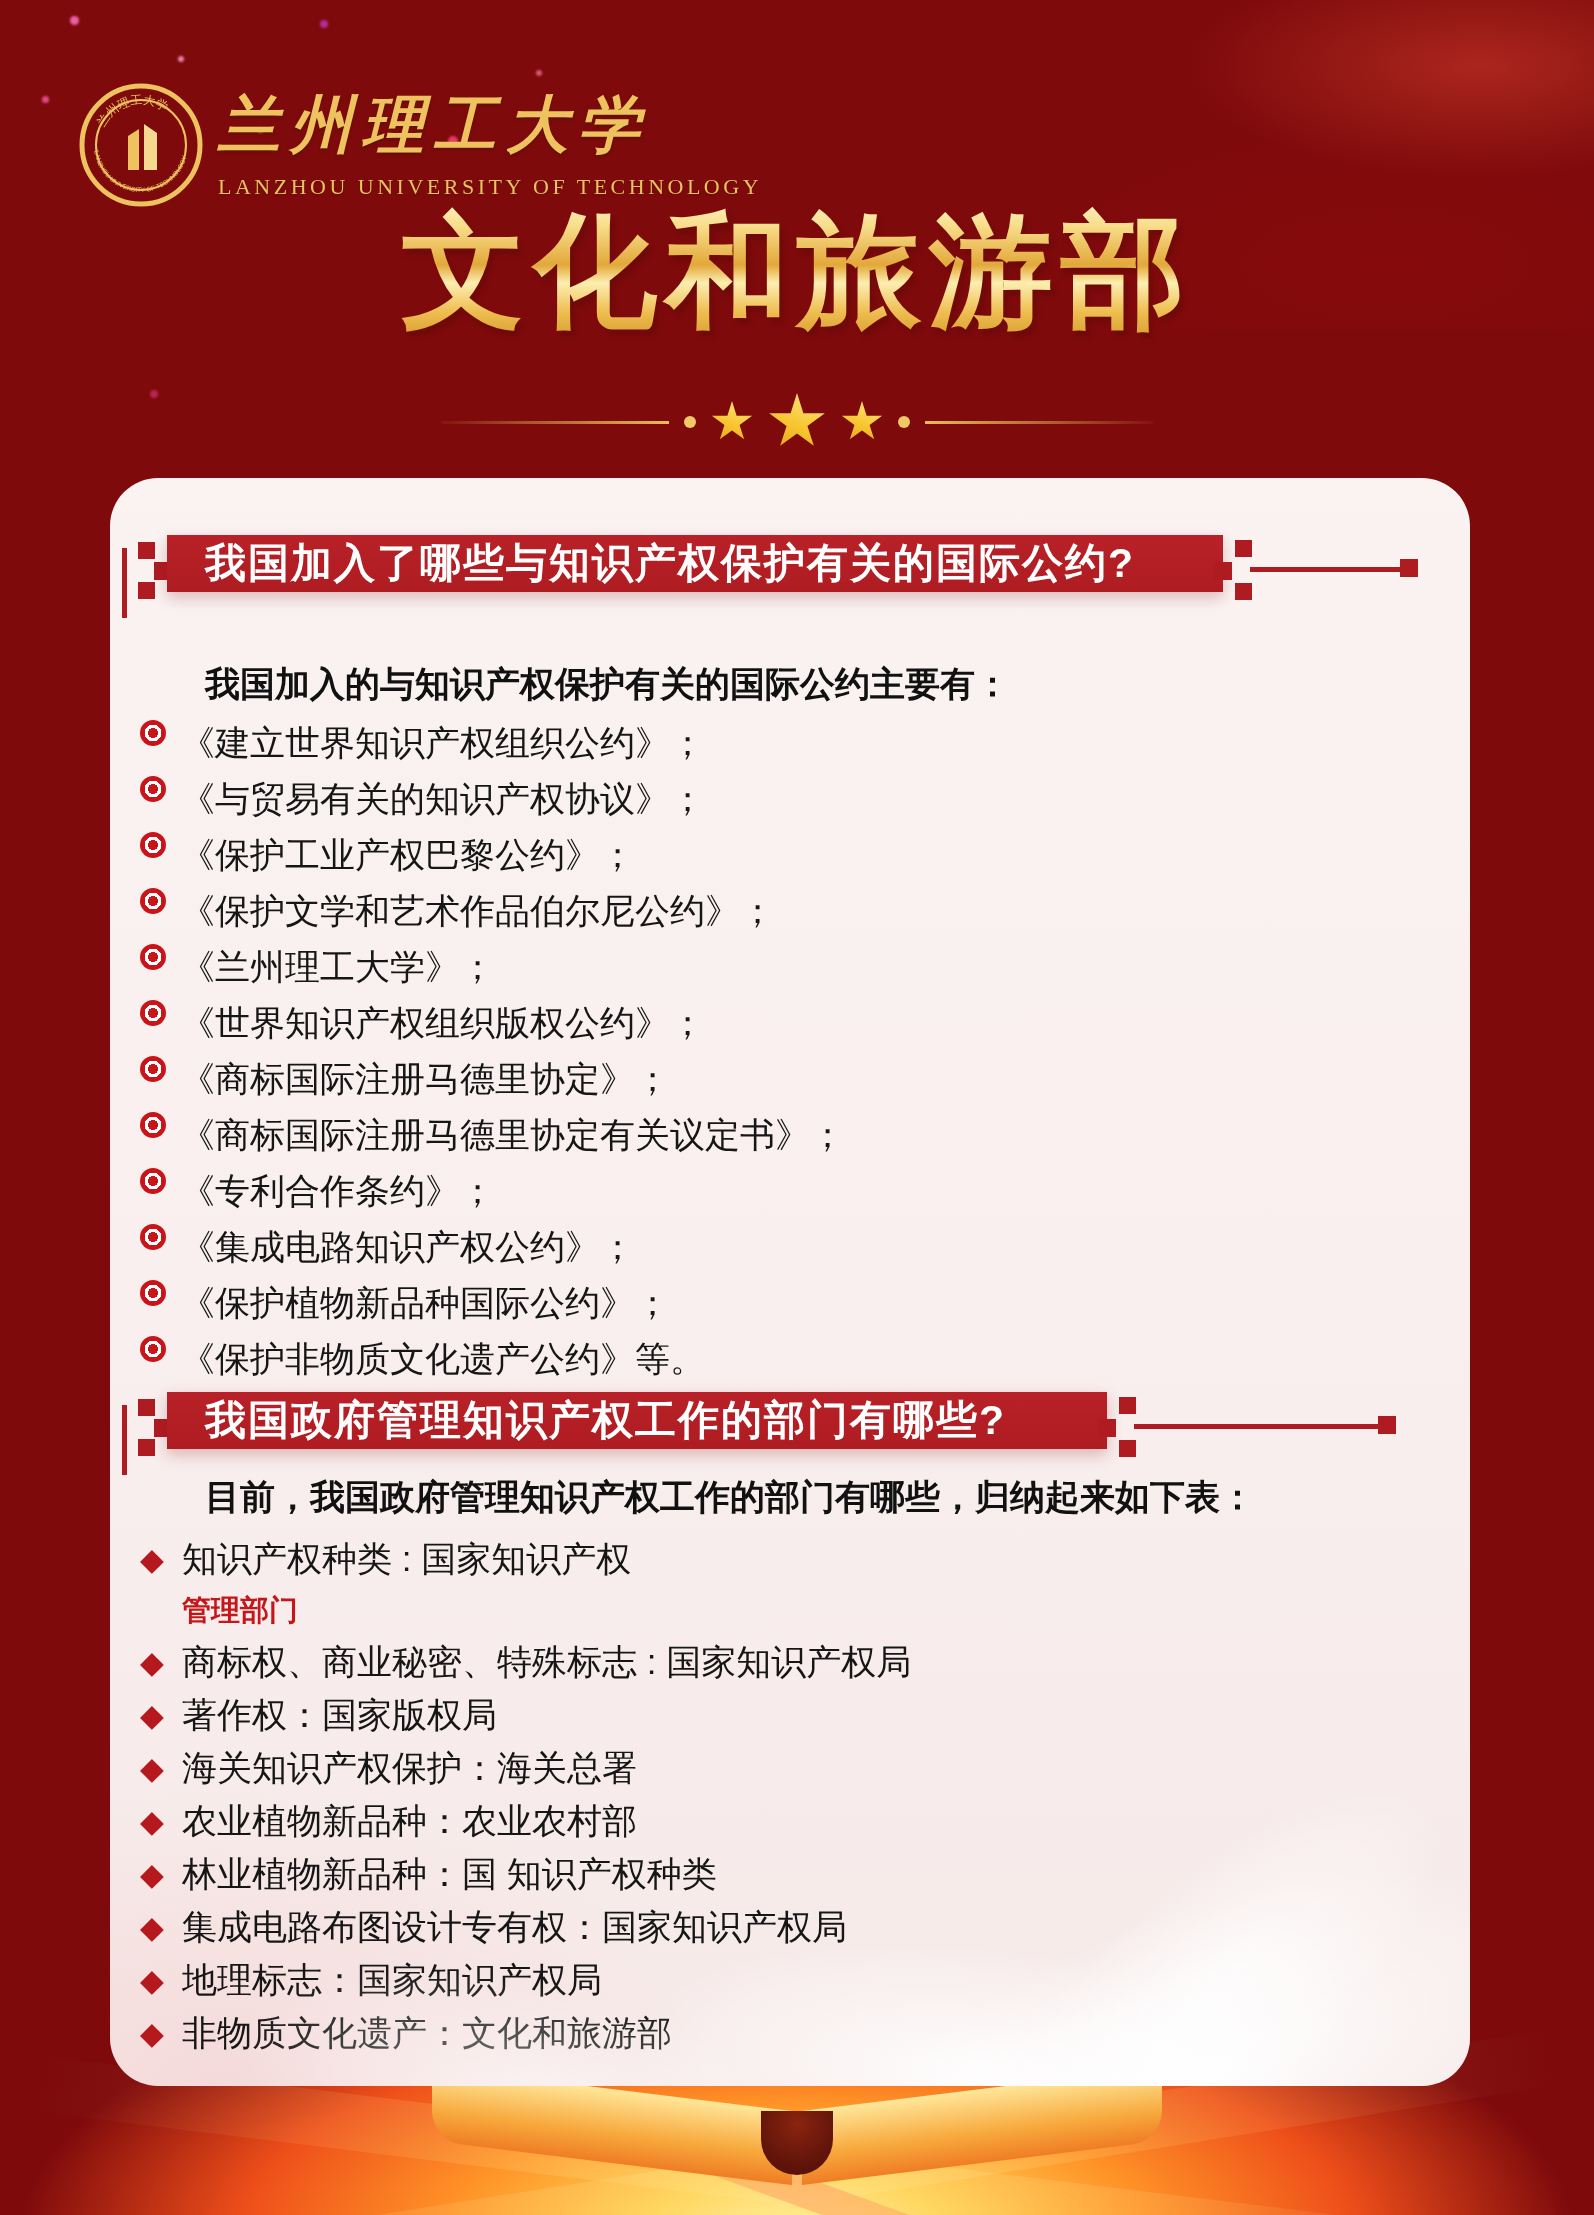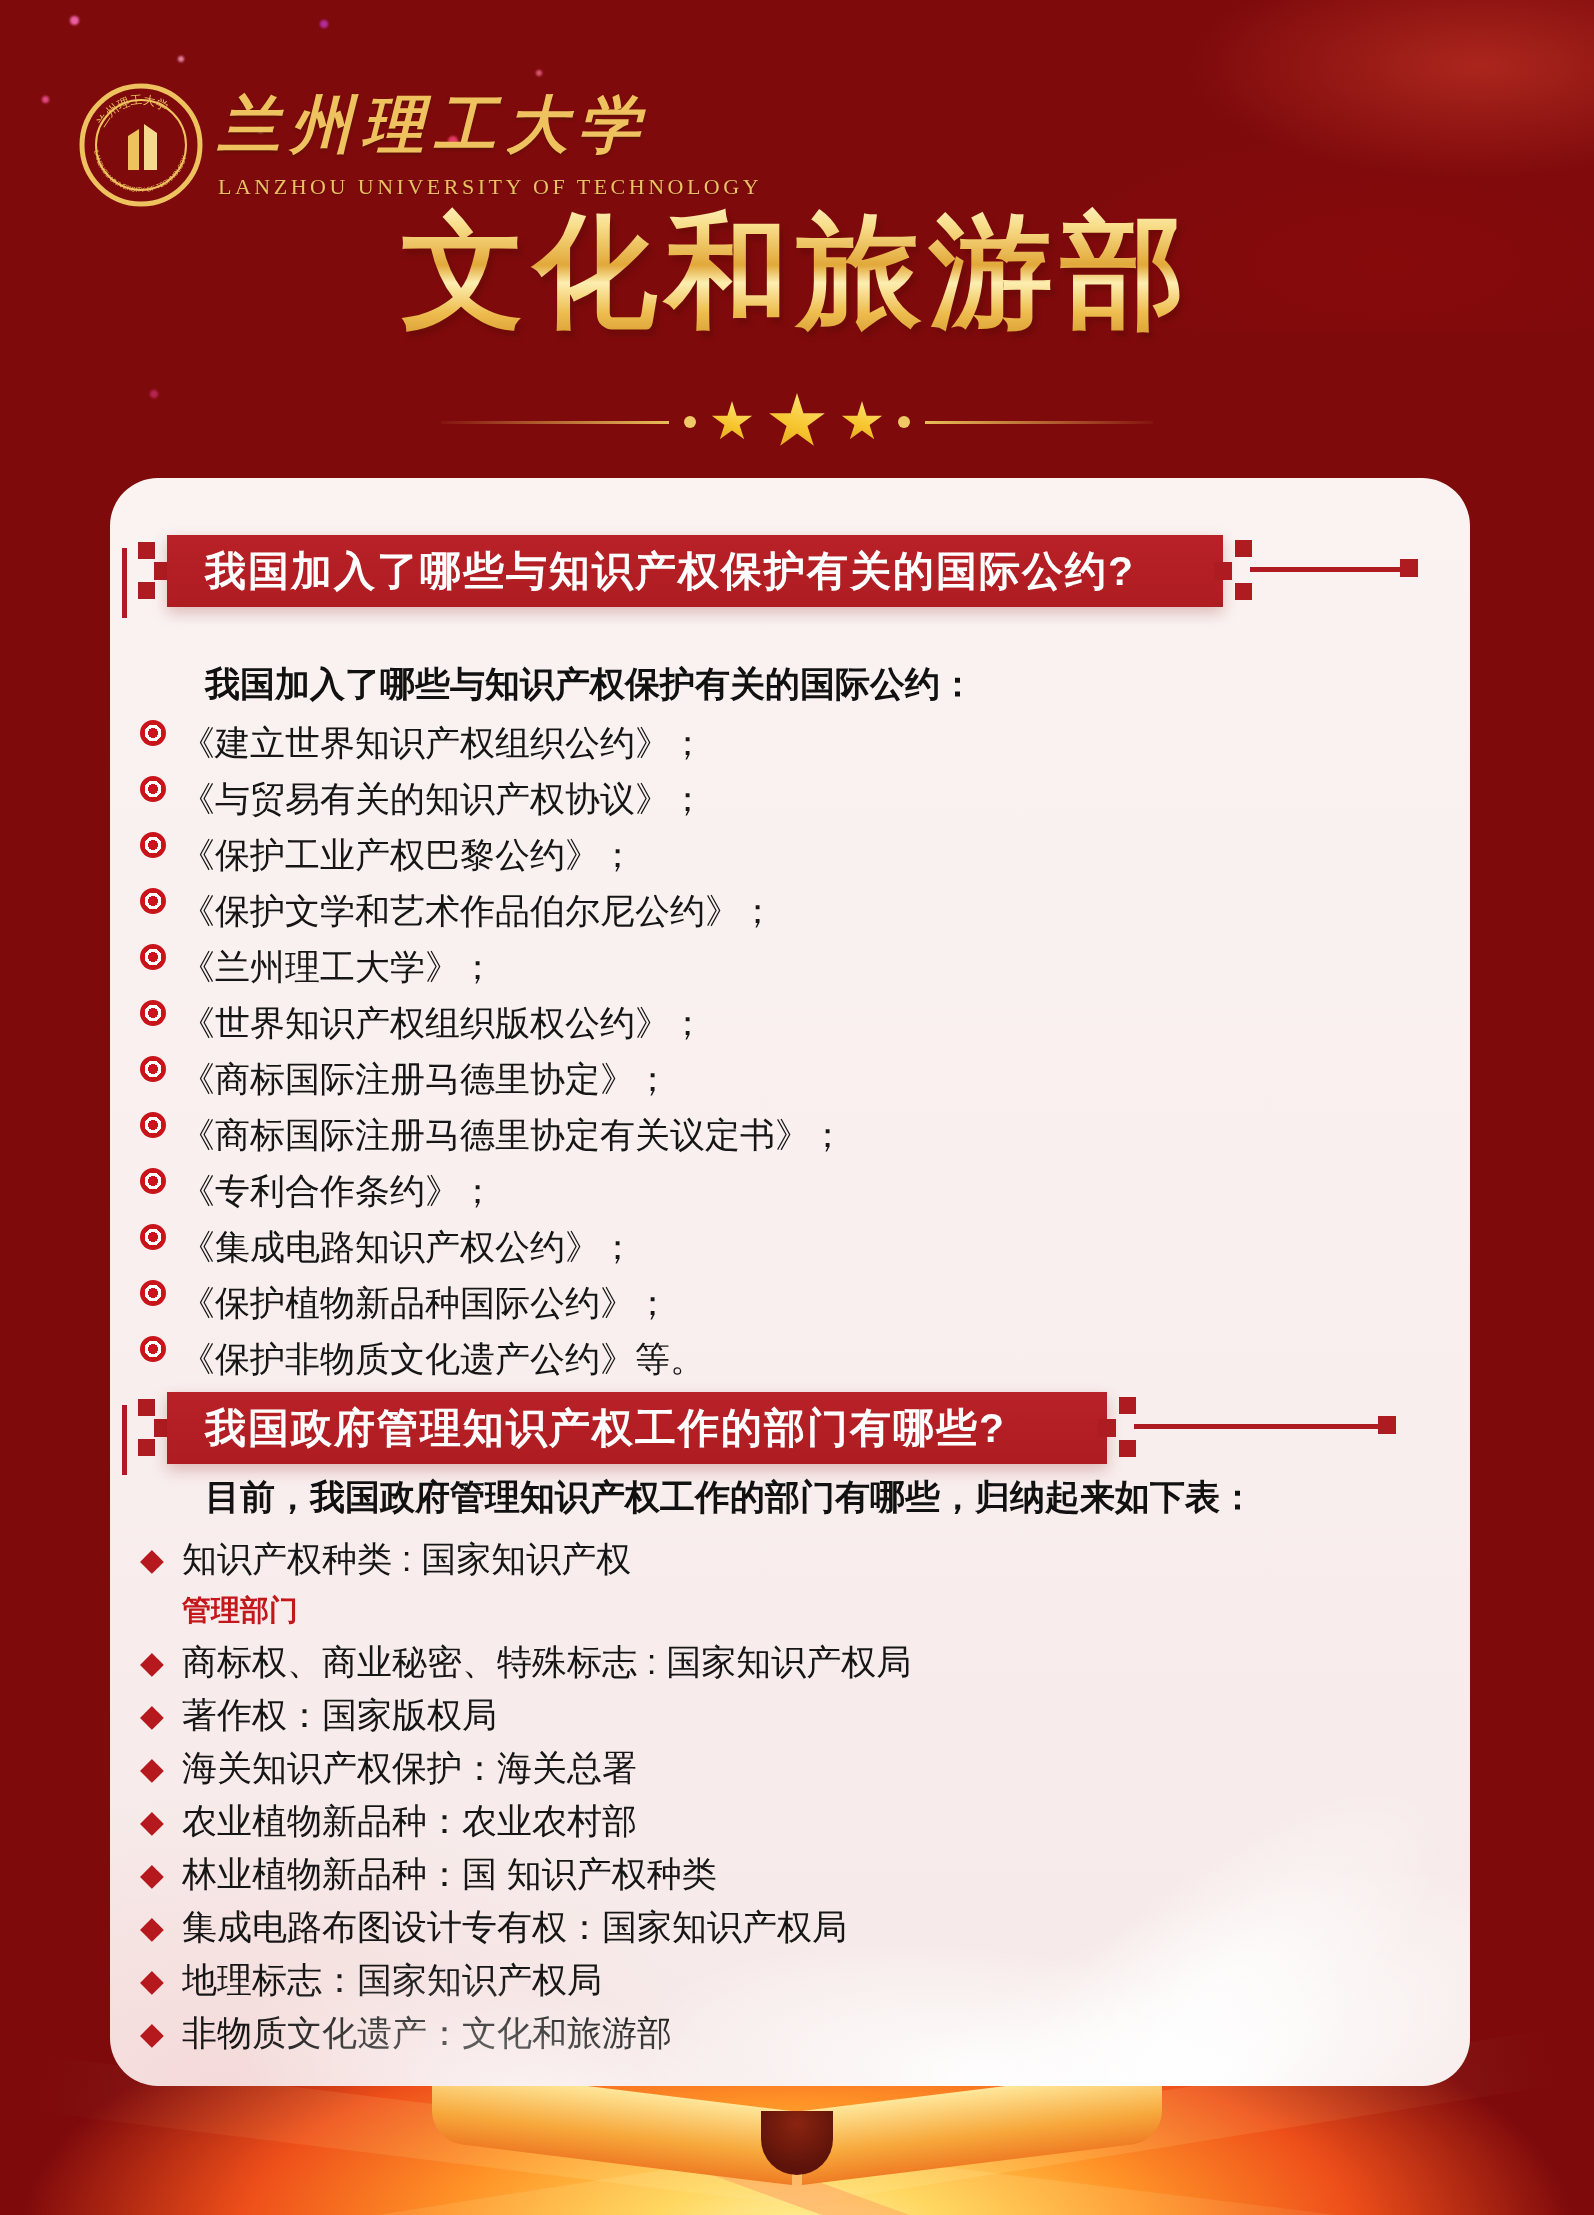--- a/index.html
+++ b/index.html
@@ -86,21 +86,21 @@
     background:radial-gradient(closest-side, rgba(255,255,255,.95), rgba(255,255,255,0));}
   .leaf2{right:-40px; bottom:-40px; width:620px; height:230px; transform:rotate(-42deg);
     background:radial-gradient(closest-side, rgba(255,255,255,.8), rgba(255,255,255,0));}
   .leaf3{right:140px; bottom:-120px; width:700px; height:260px; transform:rotate(6deg);
     background:radial-gradient(closest-side, rgba(255,255,255,.9), rgba(255,255,255,0));}
   .leaf4{left:120px; bottom:-140px; width:620px; height:240px; transform:rotate(14deg);
     background:radial-gradient(closest-side, rgba(255,255,255,.55), rgba(255,255,255,0));}
   
   .qa-row{position:absolute; left:0; width:100%; height:76px;}
   .row1{top:57px;} .row2{top:914px;}
-  .banner-box{position:absolute; left:57px; top:0; height:72px; box-sizing:border-box;
+  .banner-box{position:absolute; left:57px; top:0; height:57px; box-sizing:border-box;
     background:linear-gradient(180deg,#b82127,#ae1c21); color:#ffffff;
     font-size:41px; font-weight:bold; letter-spacing:2px;
     display:flex; align-items:center; padding:0 40px 0 38px;
     box-shadow:0 6px 14px rgba(140,20,20,.25);}
   .row1 .banner-box{width:1056px;}
   .row2 .banner-box{width:940px;}
   .psq{position:absolute; background:#ae1c21;}
   .vline{left:12px; top:13px; width:5px; height:70px;}
   .sqA{left:28px; top:7px;  width:17px; height:17px;}
   .sqB{left:28px; top:47px; width:17px; height:17px;}
@@ -208,21 +208,21 @@
         <span>我国加入了哪些与知识产权保护有关的国际公约?</span>
       </div>
       <span class="psq sqD"></span>
       <span class="psq sqE"></span>
       <span class="psq sqF"></span>
       <span class="psq hline"></span>
       <span class="psq endsq"></span>
     </div>
 
     <section class="list list-1">
-      <p class="intro">我国加入了哪些与知识产权保护有关的国际公约：</p>
+      <p class="intro">我国加入的与知识产权保护有关的国际公约主要有：</p>
       <ul>
         <li class="conv-item">
             <span class="target"></span>
             <span>《建立世界知识产权组织公约》；</span>
           </li>
         <li class="conv-item">
             <span class="target"></span>
             <span>《与贸易有关的知识产权协议》；</span>
           </li>
         <li class="conv-item">

